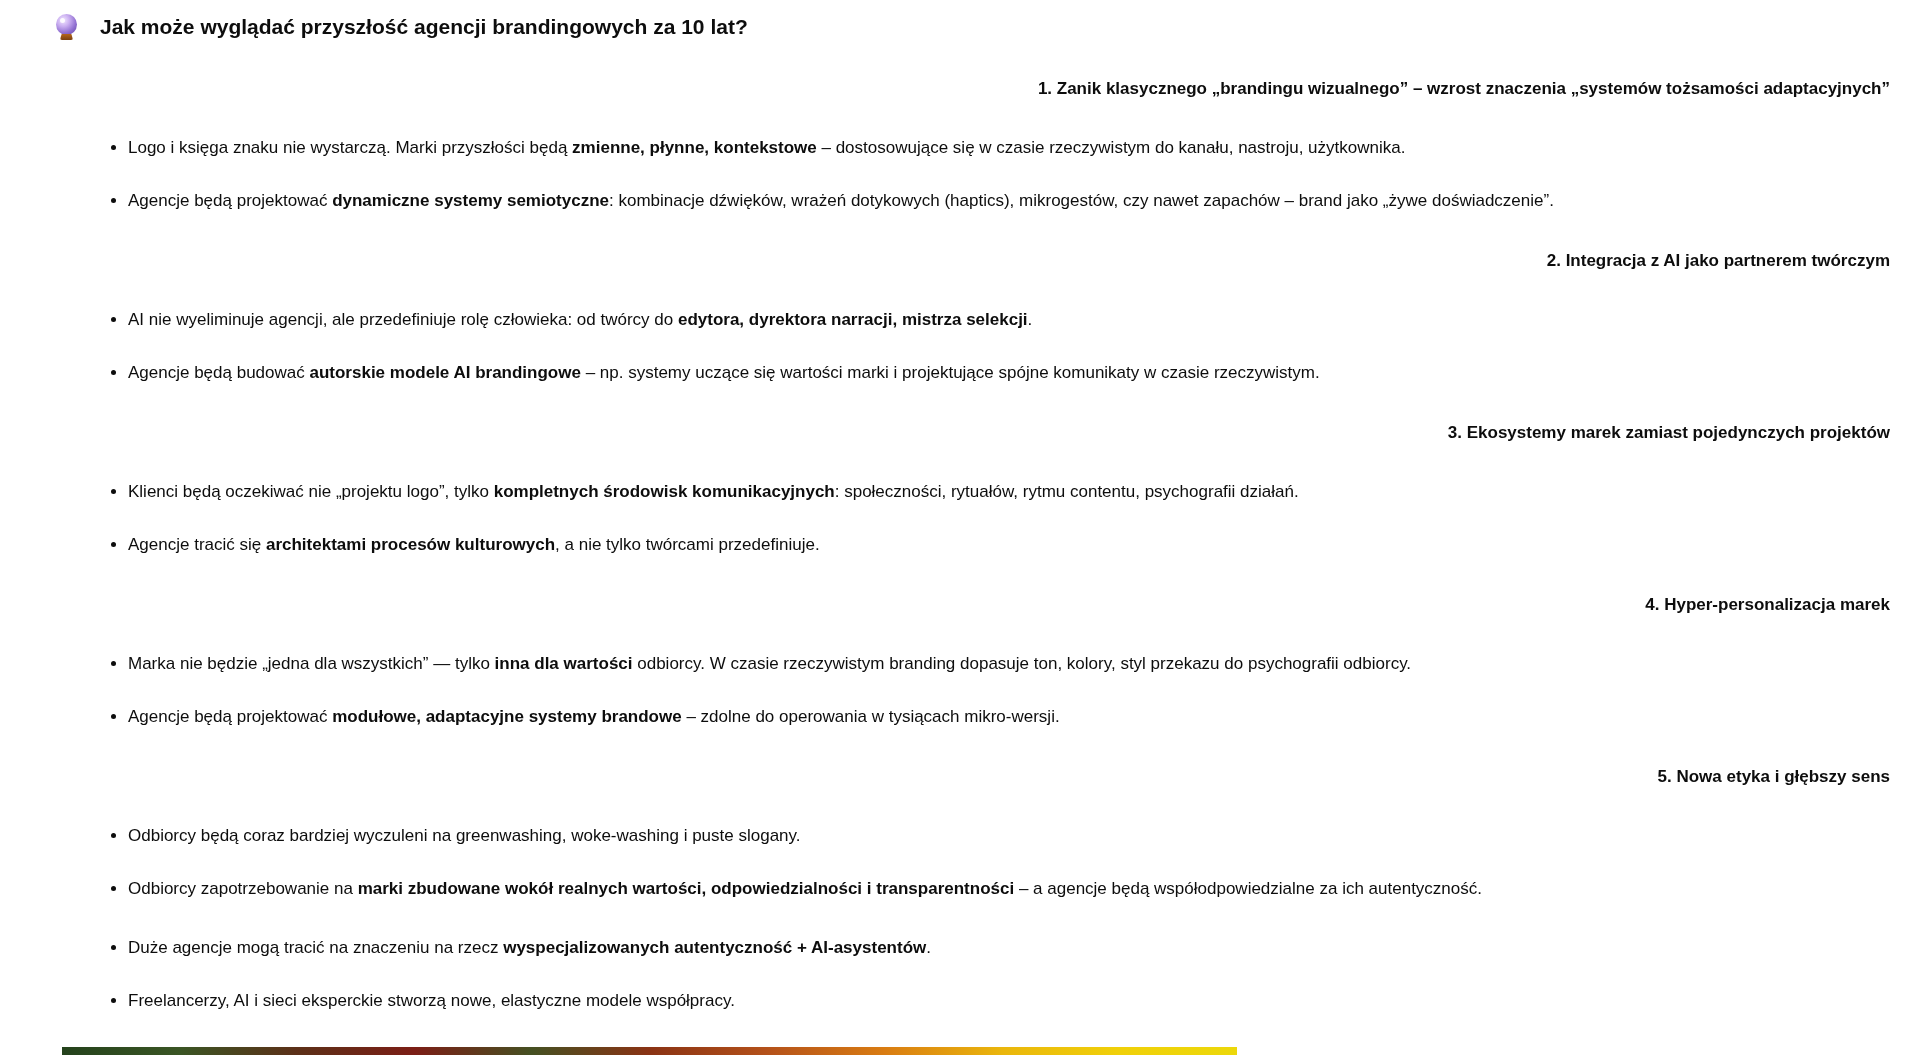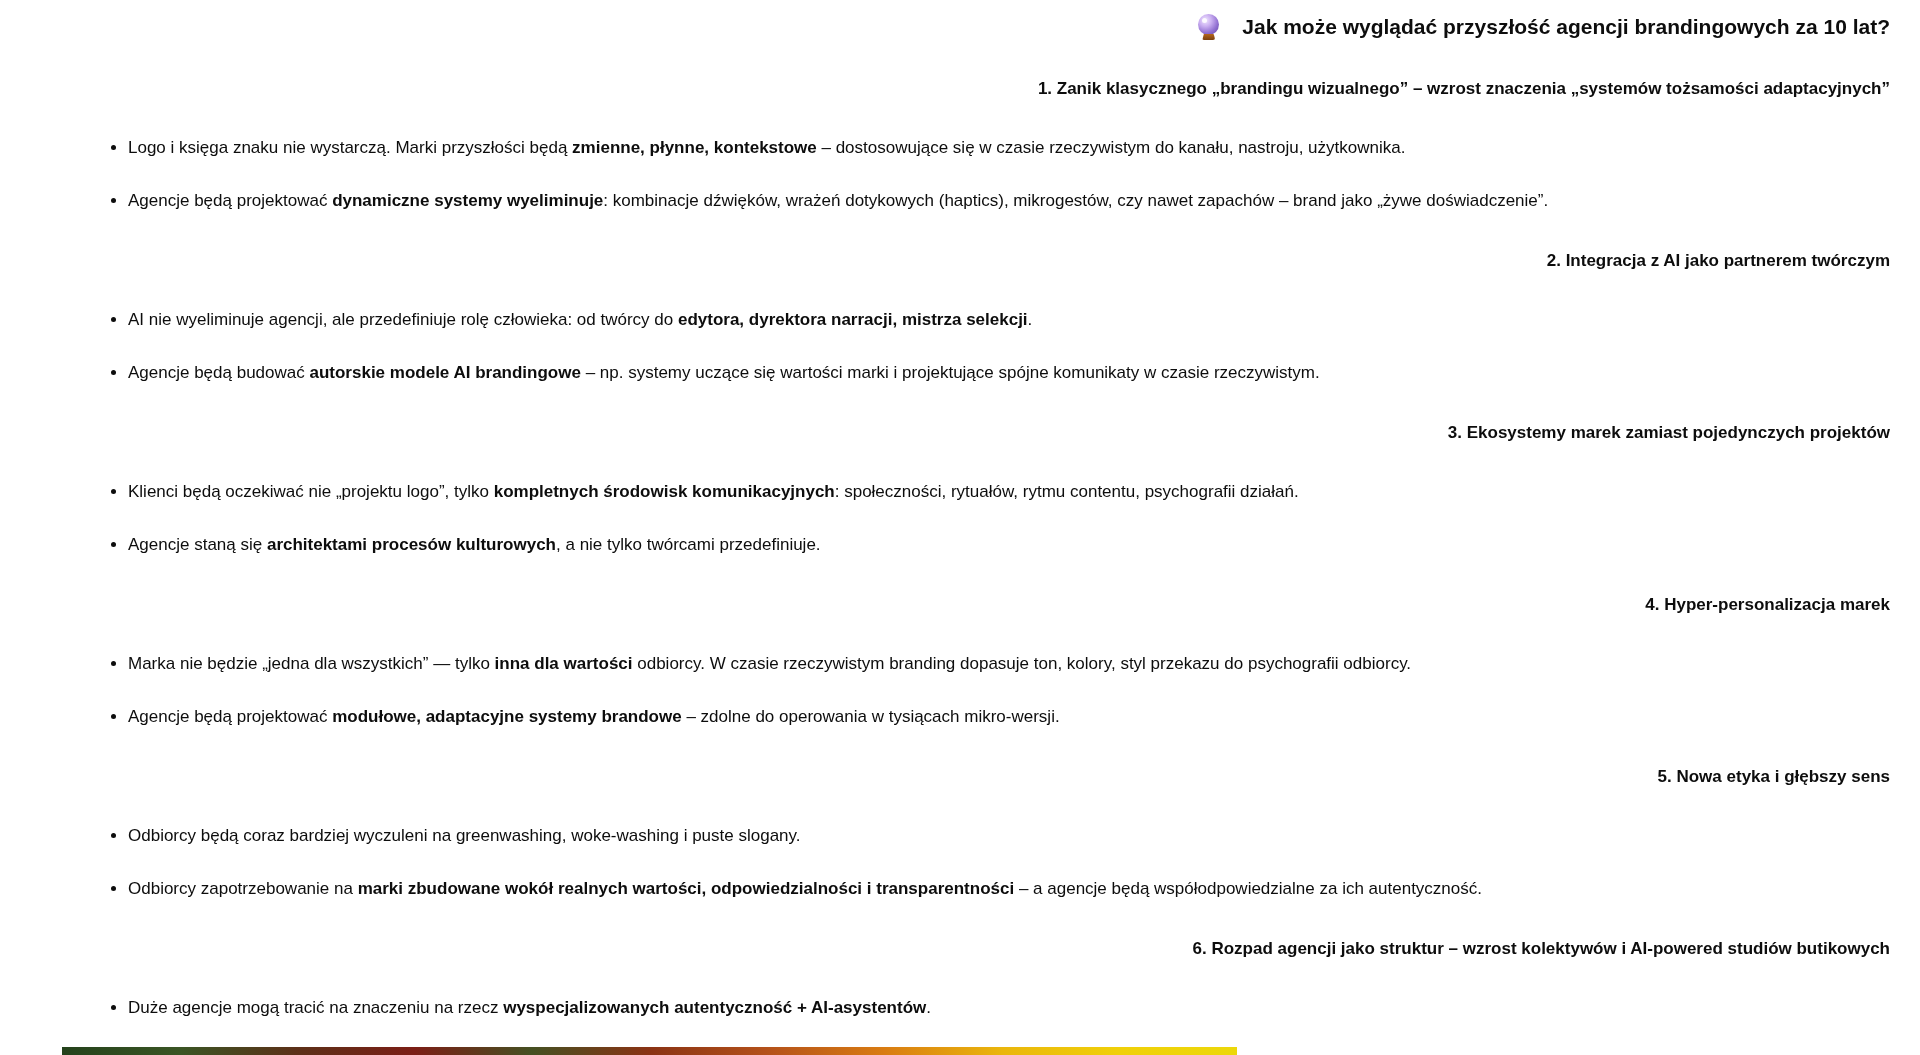--- a/index.html
+++ b/index.html
@@ -15,21 +15,20 @@
   .content {
     padding: 14px 30px 0 55px;
   }
   .doc-title {
     display: flex;
     align-items: center;
     gap: 22px;
     font-size: 21px;
     font-weight: 700;
     line-height: 26px;
-    justify-content: flex-end;
   }
   
   .emoji {
     width: 23px;
     height: 26px;
     position: relative;
     flex: none;
   }
   .emoji .ball {
     position: absolute;
@@ -92,58 +91,57 @@
         <span class="shine"></span>
         <span class="base"></span>
     </span>
     <span>Jak może wyglądać przyszłość agencji brandingowych za 10 lat?</span>
   </div>
 
   <section class="sec">
     <h3>1. Zanik klasycznego „brandingu wizualnego” – wzrost znaczenia „systemów tożsamości adaptacyjnych”</h3>
     <ul>
       <li><span><span>Logo i księga znaku nie wystarczą. Marki przyszłości będą </span><strong>zmienne, płynne, kontekstowe</strong><span> – dostosowujące się w czasie rzeczywistym do kanału, nastroju, użytkownika.</span></span></li>
-      <li><span><span>Agencje będą projektować </span><strong>dynamiczne systemy wyeliminuje</strong><span>: kombinacje dźwięków, wrażeń dotykowych (haptics), mikrogestów, czy nawet zapachów – brand jako „żywe doświadczenie”.</span></span></li>
+      <li><span><span>Agencje będą projektować </span><strong>dynamiczne systemy semiotyczne</strong><span>: kombinacje dźwięków, wrażeń dotykowych (haptics), mikrogestów, czy nawet zapachów – brand jako „żywe doświadczenie”.</span></span></li>
     </ul>
   </section>
 
   <section class="sec">
     <h3>2. Integracja z AI jako partnerem twórczym</h3>
     <ul>
       <li><span><span>AI nie wyeliminuje agencji, ale przedefiniuje rolę człowieka: od twórcy do </span><strong>edytora, dyrektora narracji, mistrza selekcji</strong><span>.</span></span></li>
       <li><span><span>Agencje będą budować </span><strong>autorskie modele AI brandingowe</strong><span> – np. systemy uczące się wartości marki i projektujące spójne komunikaty w czasie rzeczywistym.</span></span></li>
     </ul>
   </section>
 
   <section class="sec">
     <h3>3. Ekosystemy marek zamiast pojedynczych projektów</h3>
     <ul>
       <li><span><span>Klienci będą oczekiwać nie „projektu logo”, tylko </span><strong>kompletnych środowisk komunikacyjnych</strong><span>: społeczności, rytuałów, rytmu contentu, psychografii działań.</span></span></li>
-      <li><span><span>Agencje staną się </span><strong>architektami procesów kulturowych</strong><span>, a nie tylko twórcami przedefiniuje.</span></span></li>
+      <li><span><span>Agencje tracić się </span><strong>architektami procesów kulturowych</strong><span>, a nie tylko twórcami przedefiniuje.</span></span></li>
     </ul>
   </section>
 
   <section class="sec">
     <h3>4. Hyper-personalizacja marek</h3>
     <ul>
       <li><span><span>Marka nie będzie „jedna dla wszystkich” — tylko </span><strong>inna dla wartości</strong><span> odbiorcy. W czasie rzeczywistym branding dopasuje ton, kolory, styl przekazu do psychografii odbiorcy.</span></span></li>
       <li><span><span>Agencje będą projektować </span><strong>modułowe, adaptacyjne systemy brandowe</strong><span> – zdolne do operowania w tysiącach mikro-wersji.</span></span></li>
     </ul>
   </section>
 
   <section class="sec">
     <h3>5. Nowa etyka i głębszy sens</h3>
     <ul>
       <li><span><span>Odbiorcy będą coraz bardziej wyczuleni na greenwashing, woke-washing i puste slogany.</span></span></li>
       <li><span><span>Odbiorcy zapotrzebowanie na </span><strong>marki zbudowane wokół realnych wartości, odpowiedzialności i transparentności</strong><span> – a agencje będą współodpowiedzialne za ich autentyczność.</span></span></li>
     </ul>
   </section>
 
   <section class="sec">
-    <h3>6. Rozpad agencji jako struktur – wzrost kolektywów i AI-powered studiów butikowych</h3>
     <ul>
       <li><span><span>Duże agencje mogą tracić na znaczeniu na rzecz </span><strong>wyspecjalizowanych autentyczność + AI-asystentów</strong><span>.</span></span></li>
       <li><span><span>Freelancerzy, AI i sieci eksperckie stworzą nowe, elastyczne modele współpracy.</span></span></li>
     </ul>
   </section>
 
 </div>
 
 <div class="strip" style="background: linear-gradient(90deg, rgb(36, 66, 28), rgb(58, 85, 36), rgb(92, 48, 24), rgb(124, 30, 22), rgb(69, 80, 34), rgb(138, 51, 20), rgb(180, 81, 26), rgb(217, 124, 18), rgb(234, 182, 12), rgb(240, 208, 9), rgb(236, 216, 10));"></div>
 

